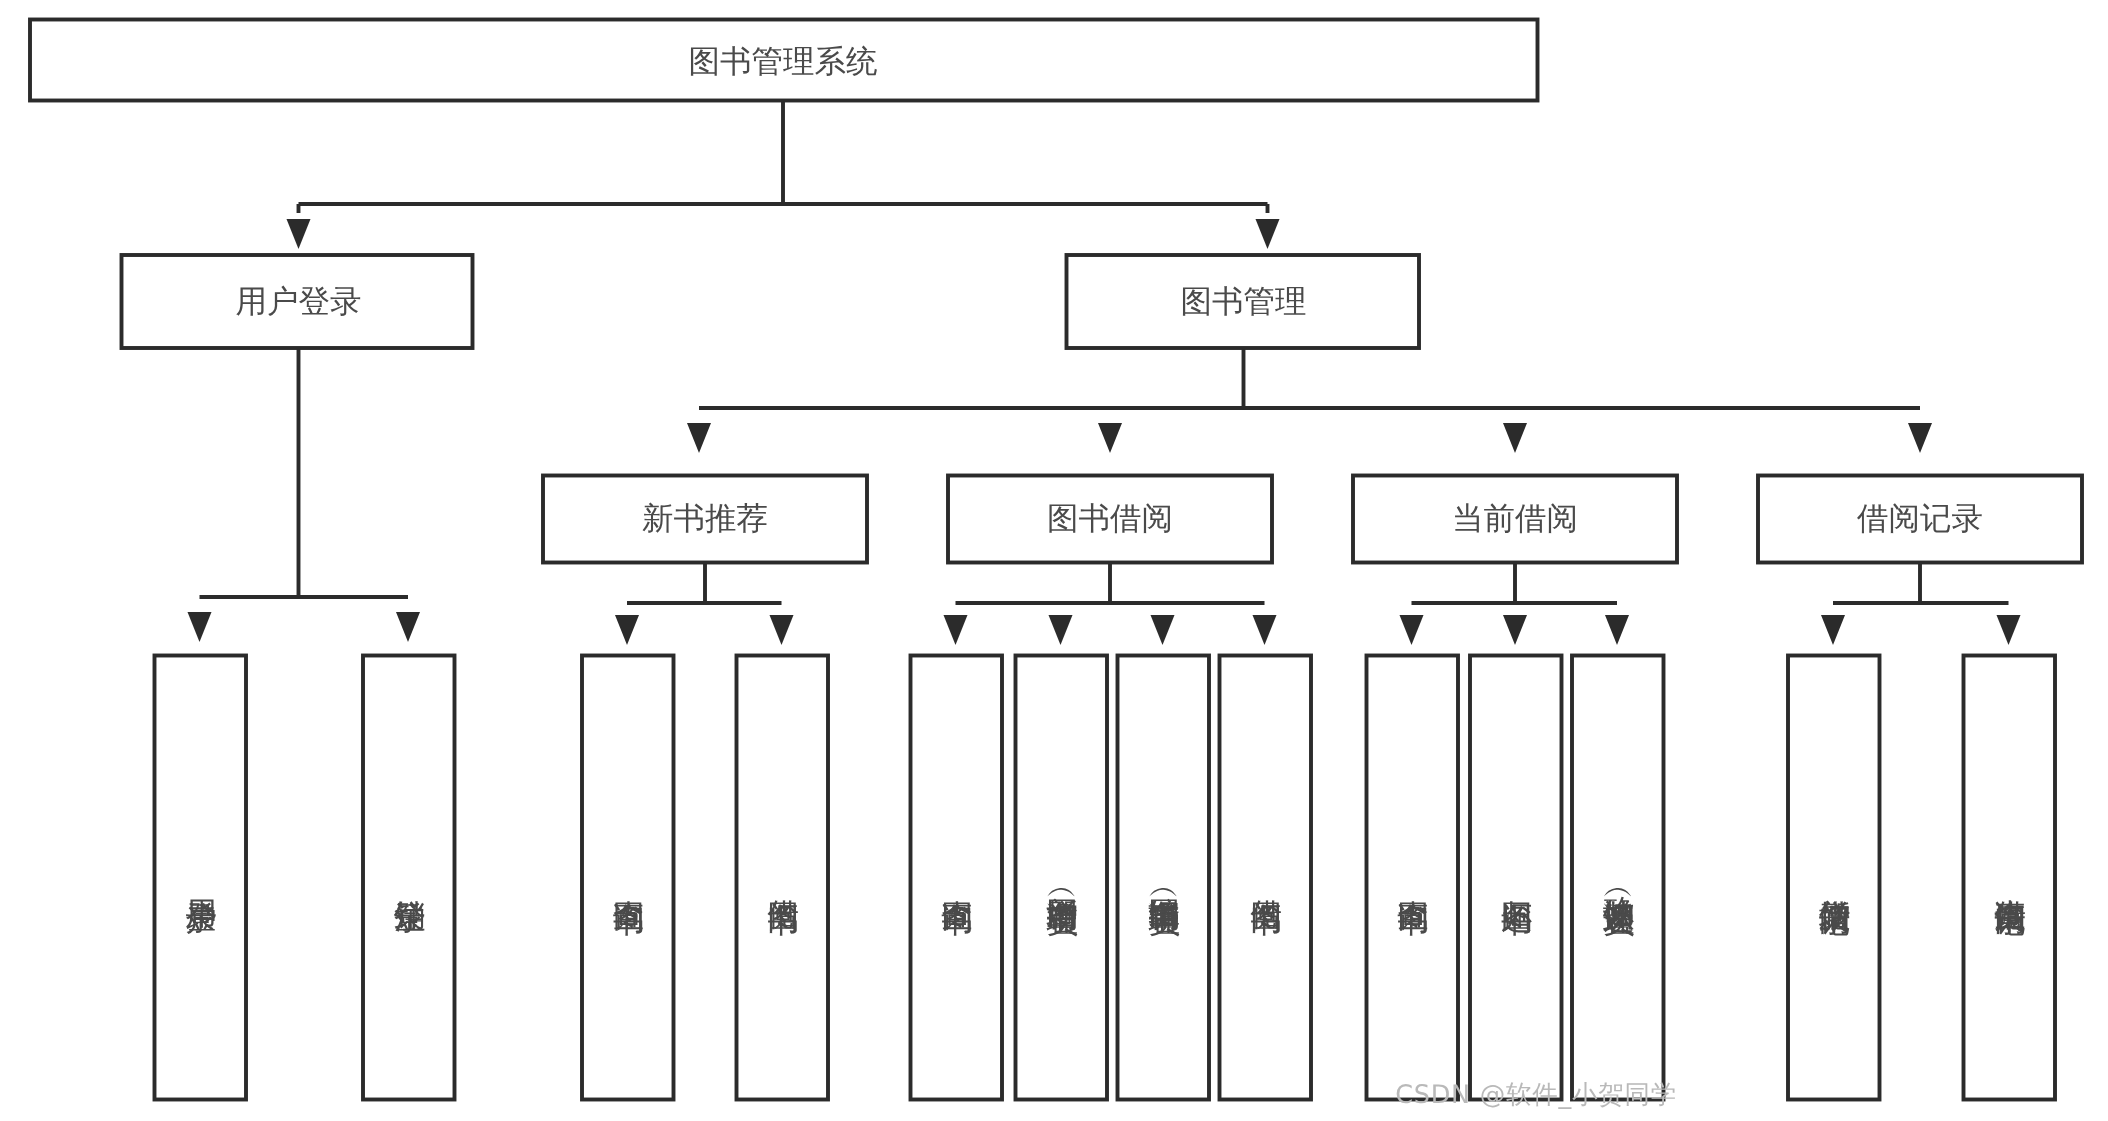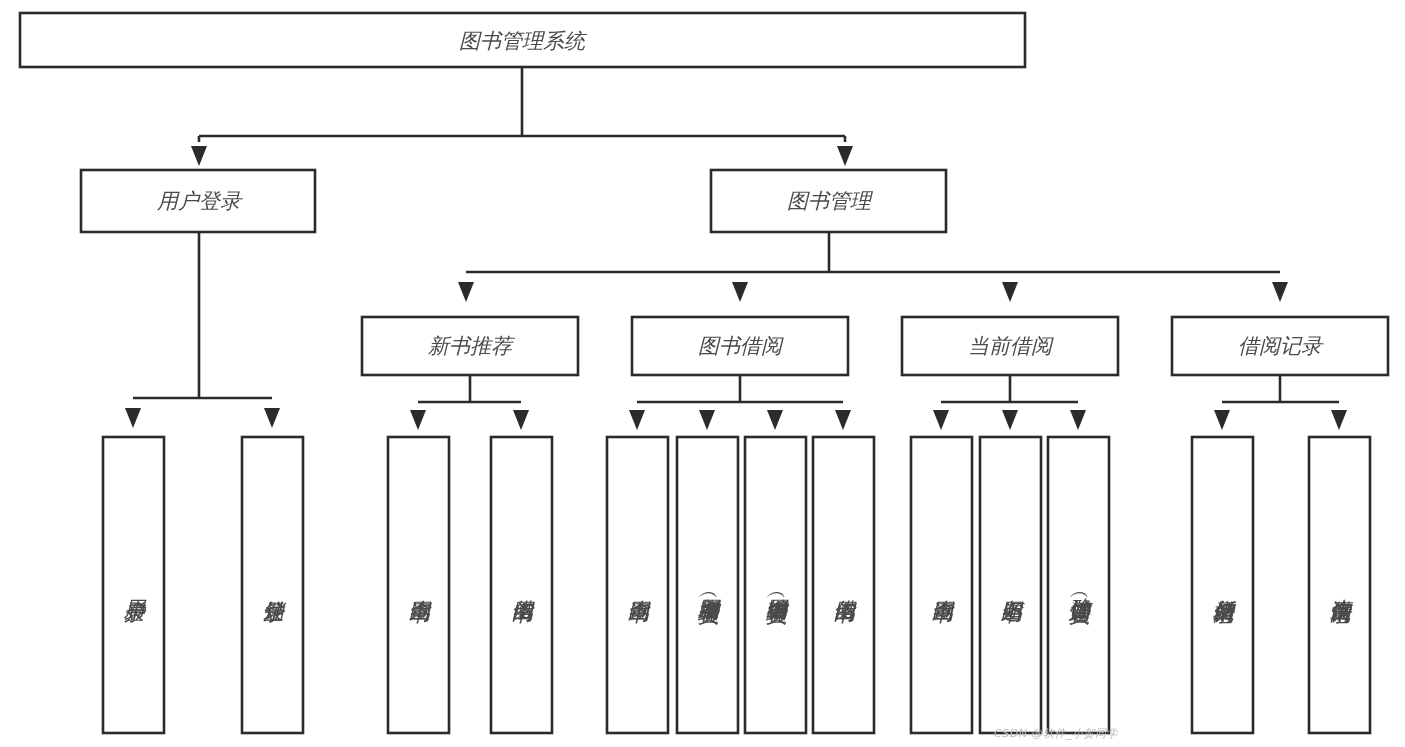--- a/index.html
+++ b/index.html
@@ -11,21 +11,20 @@
     width: 1405px;
     height: 747px;
     font-family: "DejaVu Sans", "Liberation Sans", sans-serif;
     overflow: hidden;
   }
   #diagram-root {
     position: relative;
     width: 1132px;
     height: 747px;
     background: #ffffff;
-    font-style: italic;
   }
   svg.diagram-canvas {
     position: absolute;
     top: 0;
     left: 0;
     width: 1405px;
     height: 747px;
   }
   .node-box {
     fill: #ffffff;
@@ -65,21 +64,21 @@
     text-orientation: upright;
     letter-spacing: 1px;
     white-space: nowrap;
     text-align: center;
   }
   .watermark {
     position: absolute;
     right: 14px;
     bottom: 6px;
     font-family: "DejaVu Sans", "Liberation Sans", sans-serif;
-    font-size: 11px;
+    font-size: 17px;
     color: #b9b9b9;
     white-space: nowrap;
     letter-spacing: 0.5px;
   }
 </style>
 </head>
 <body>
 
 <div id="diagram-root">
 

